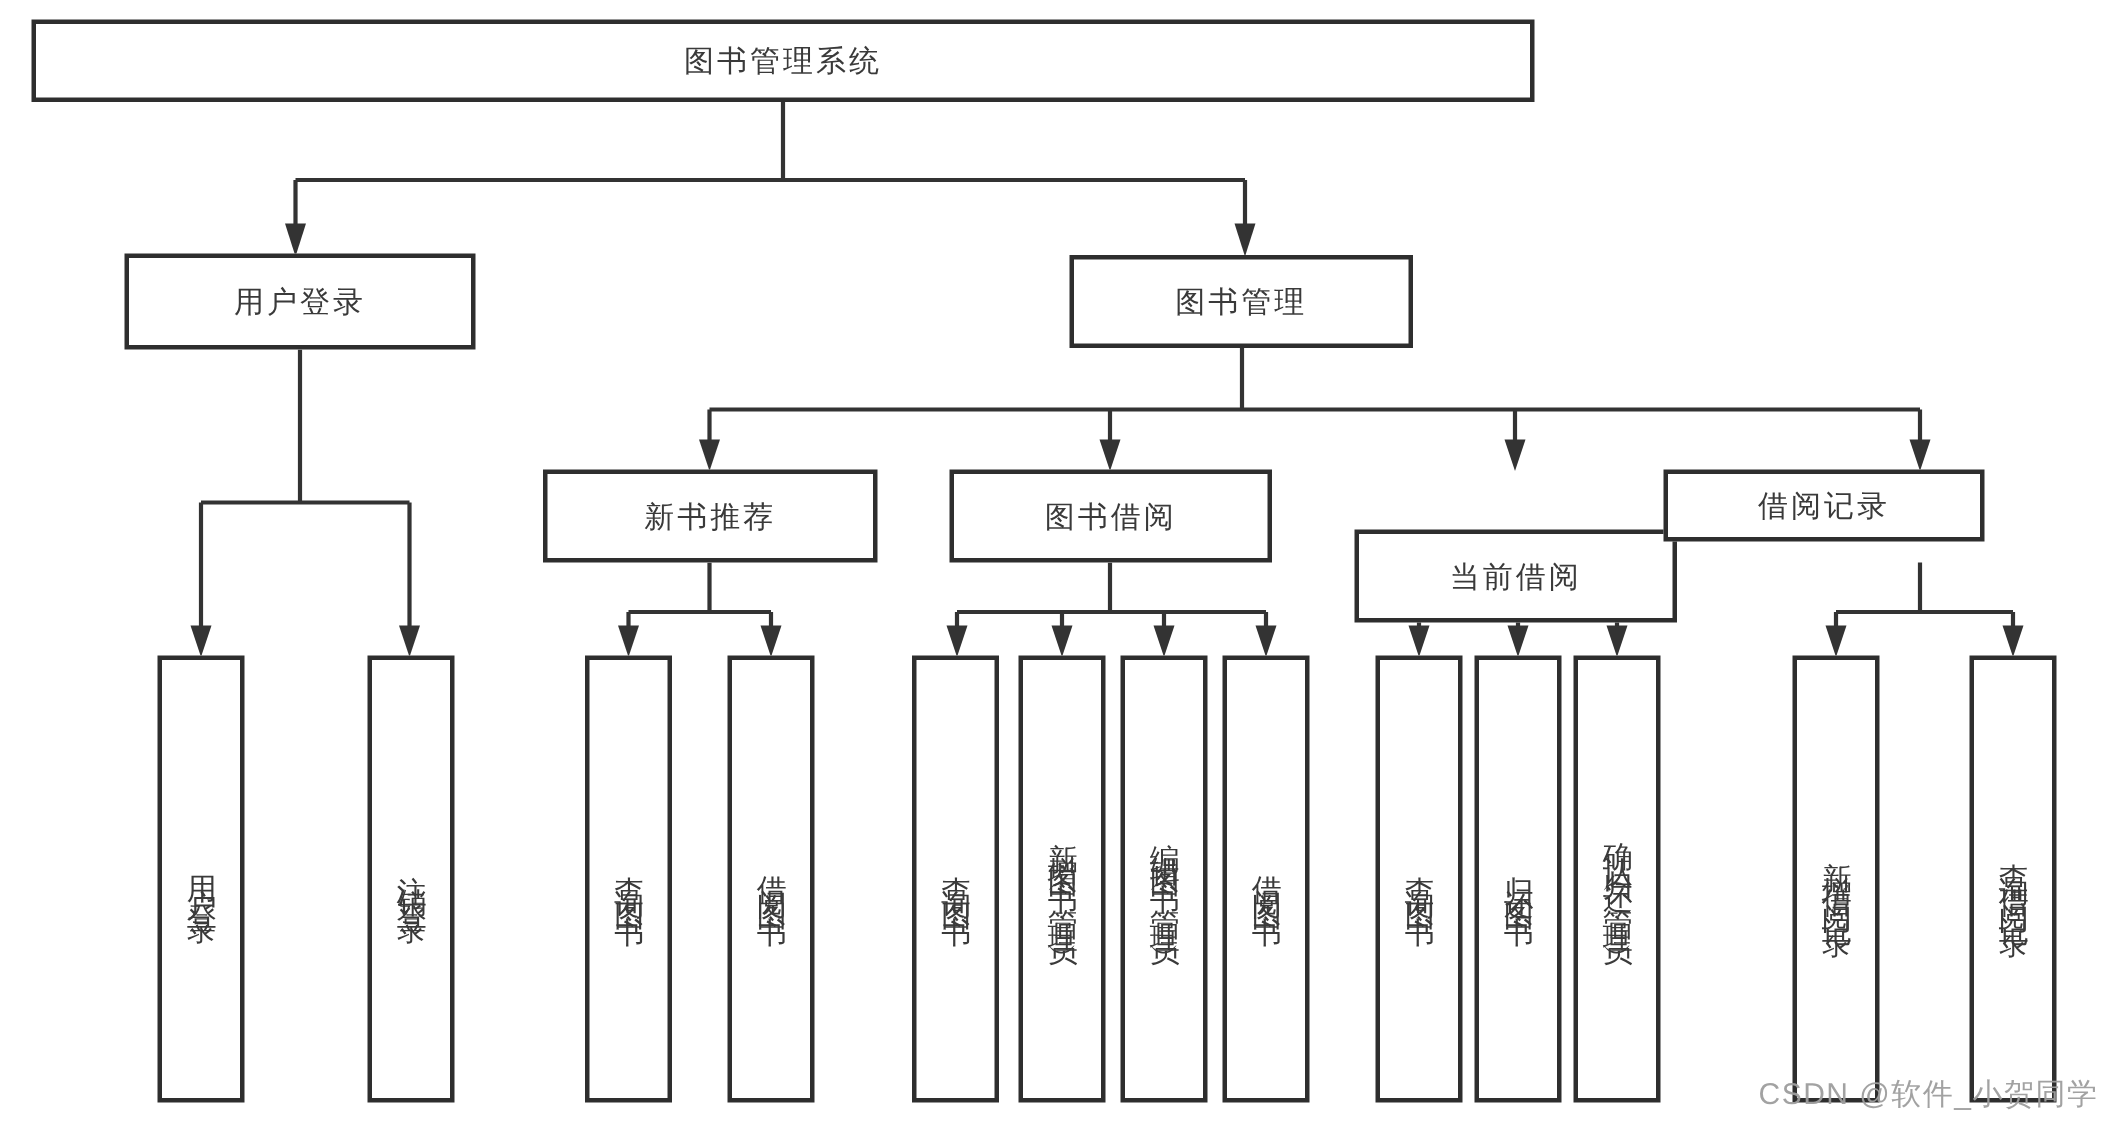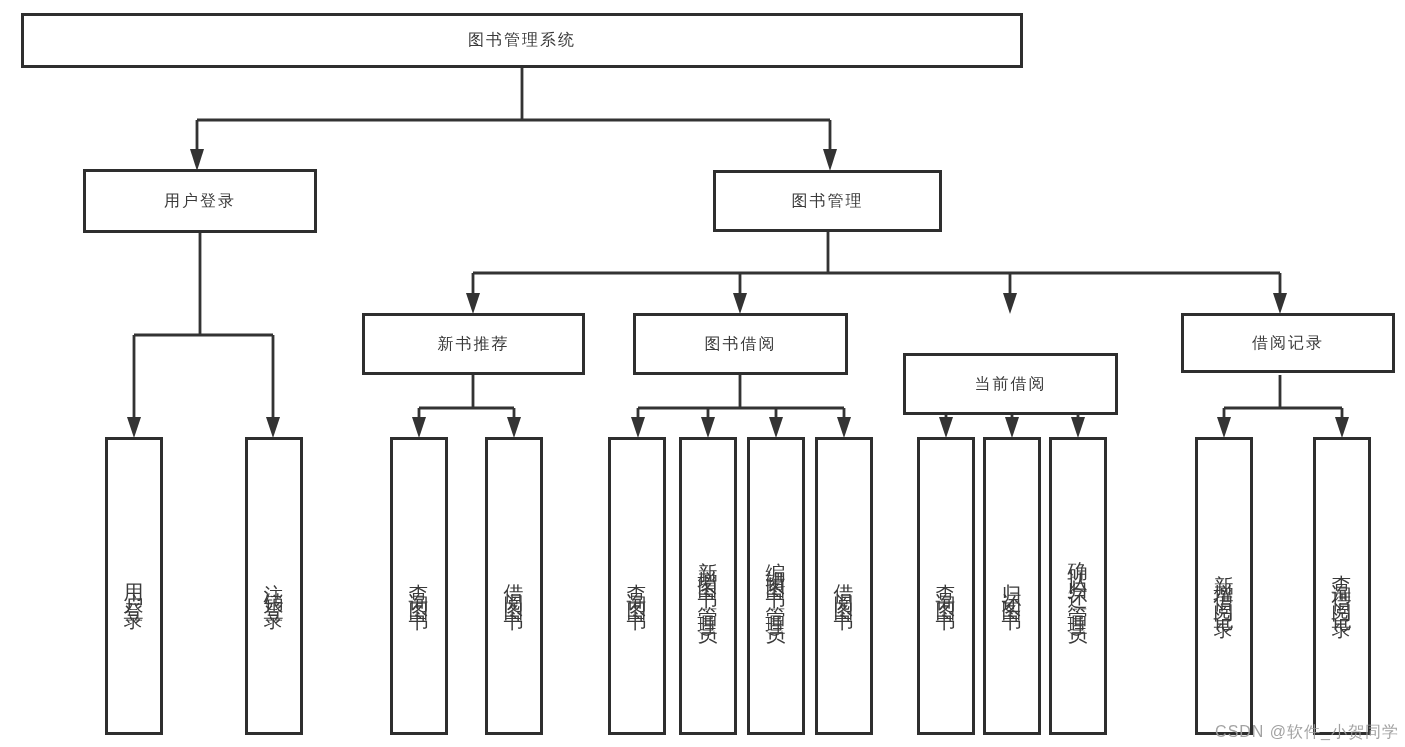--- a/index.html
+++ b/index.html
@@ -37,36 +37,36 @@
   .box {
     position: absolute;
     background: #ffffff;
     border: 3px solid var(--box_border);
     color: var(--text);
     display: flex;
     align-items: center;
     justify-content: center;
     text-align: center;
   }
-  .hbox { font-size: 16px; letter-spacing: 2px; }
+  .hbox { font-size: 20px; letter-spacing: 2px; }
   .vbox > span {
     writing-mode: vertical-rl;
     text-orientation: mixed;
     font-size: 20px;
     line-height: 1.1;
     letter-spacing: 9px;
     white-space: nowrap;
     color: var(--text);
   }
 
   .watermark {
     position: absolute;
     right: 6px;
     bottom: 4px;
-    font-size: 16px;
+    font-size: 20px;
     color: var(--watermark);
     letter-spacing: 1px;
     opacity: 0.95;
   }
 </style>
 </head>
 <body>
 
 <div class="stage">
 
@@ -119,21 +119,21 @@
 
   <div class="box hbox" style="left:633px; top:313px; width:215px; height:62px;">
     <span>图书借阅</span>
   </div>
   <div class="box hbox" style="left:362px; top:313px; width:223px; height:62px;">
     <span>新书推荐</span>
   </div>
   <div class="box hbox" style="left:903px; top:313px; width:215px; height:62px;margin-top:40px;">
     <span>当前借阅</span>
   </div>
-  <div class="box hbox" style="left:1181px; top:313px; width:214px; height:60px;">
+  <div class="box hbox" style="left:1109px; top:313px; width:214px; height:48px;">
     <span>借阅记录</span>
   </div>
 
   <div class="box vbox" style="left:105px; top:437px; width:58px; height:298px;">
     <span>用户登录</span>
   </div>
   <div class="box vbox" style="left:245px; top:437px; width:58px; height:298px;">
     <span>注销登录</span>
   </div>
 

